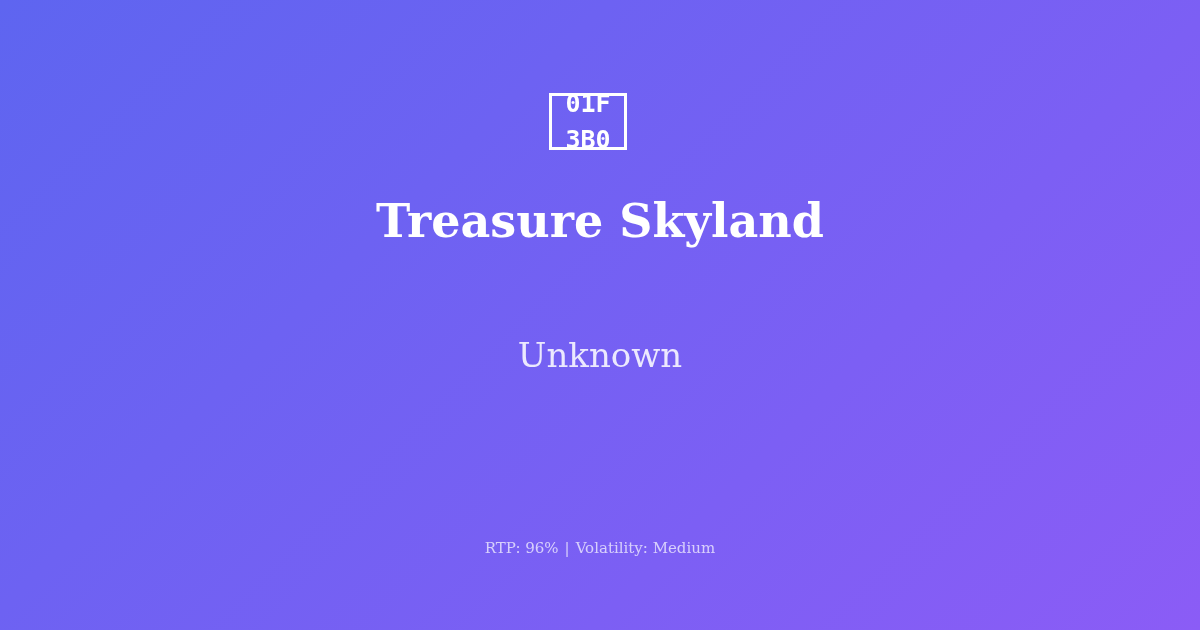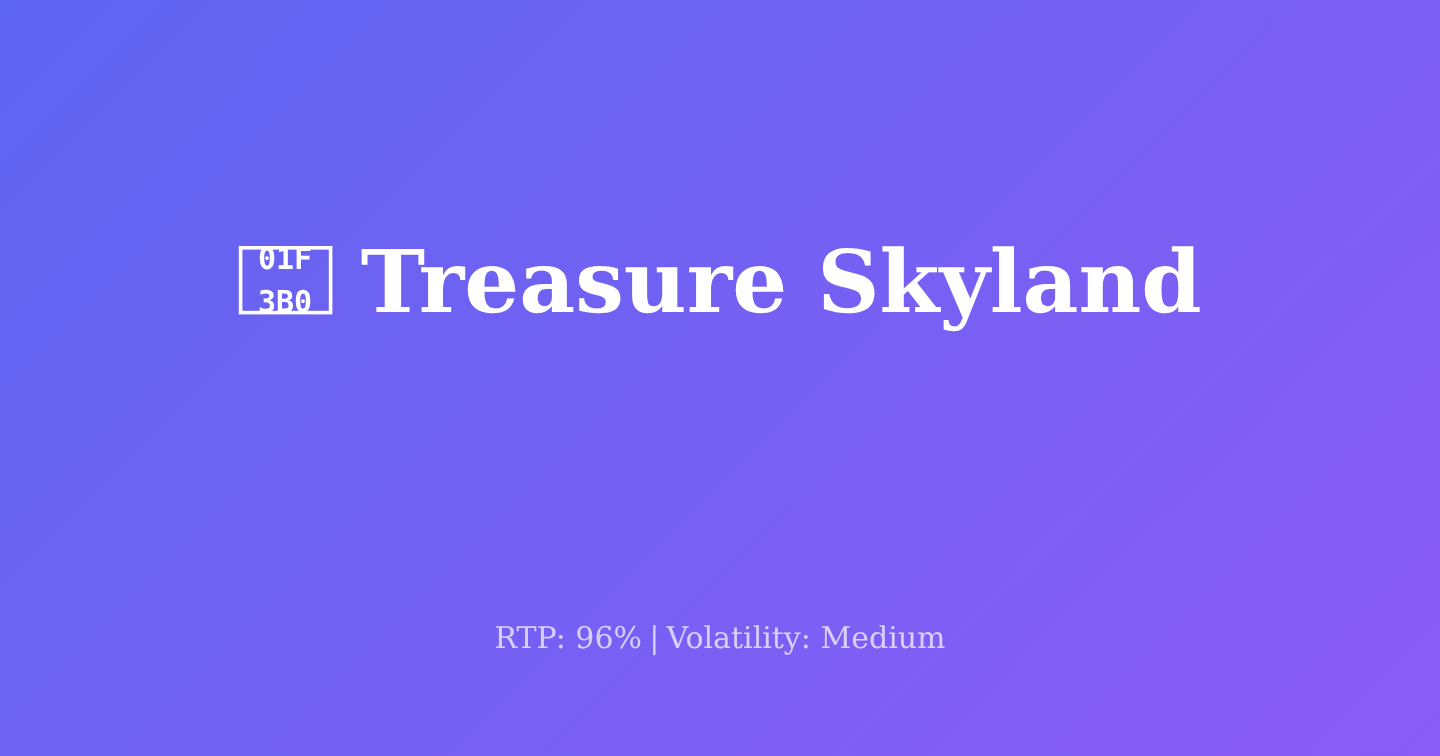--- a/index.html
+++ b/index.html
@@ -34,21 +34,21 @@
     top: 0;
     height: 470px;
     display: flex;
     flex-direction: column;
     align-items: center;
     justify-content: center;
   }
 
   .title-row {
     display: flex;
-    flex-direction: row;
+    flex-direction: column;
     align-items: center;
     justify-content: flex-start;
     white-space: nowrap;
   }
 
   
   .tofu {
     display: inline-flex;
     flex-direction: column;
     align-items: center;
@@ -70,45 +70,45 @@
     letter-spacing: 0px;
     color: #ffffff;
   }
 
   .tofu-row.bottom {
     margin-top: 11px;
   }
 
   .game-title {
     font-family: "DejaVu Serif", "Liberation Serif", serif;
-    font-size: 72px;
+    font-size: 46px;
     line-height: 76px;
     font-weight: 700;
     color: #ffffff;
     letter-spacing: 0px;
   }
 
   .provider {
     margin-top: 46px;
     font-family: "DejaVu Serif", "Liberation Serif", serif;
     font-size: 34px;
     line-height: 40px;
     font-weight: 400;
     color: rgba(255, 255, 255, 0.86);
   }
 
   
   .meta {
     position: absolute;
     left: 0;
     right: 0;
-    bottom: 84px;
+    bottom: 68px;
     text-align: center;
     font-family: "DejaVu Serif", "Liberation Serif", serif;
-    font-size: 25px;
+    font-size: 15px;
     line-height: 28px;
     font-weight: 400;
     color: rgba(255, 255, 255, 0.70);
   }
 
   .meta .sep {
     padding: 0 6px;
   }
 </style>
 </head>
@@ -122,20 +122,21 @@
 
       <span class="tofu">
         <span class="tofu-row top">01F</span>
         <span class="tofu-row bottom">3B0</span>
       </span>
 
       <h1 class="game-title">Treasure Skyland</h1>
 
     </div>
 
+    <div class="provider">Unknown</div>
 
   </div>
 
   <div class="meta">
     <span>RTP: 96%</span><span class="sep">|</span><span>Volatility: Medium</span>
   </div>
 
 </div>
 
 </body></html>

